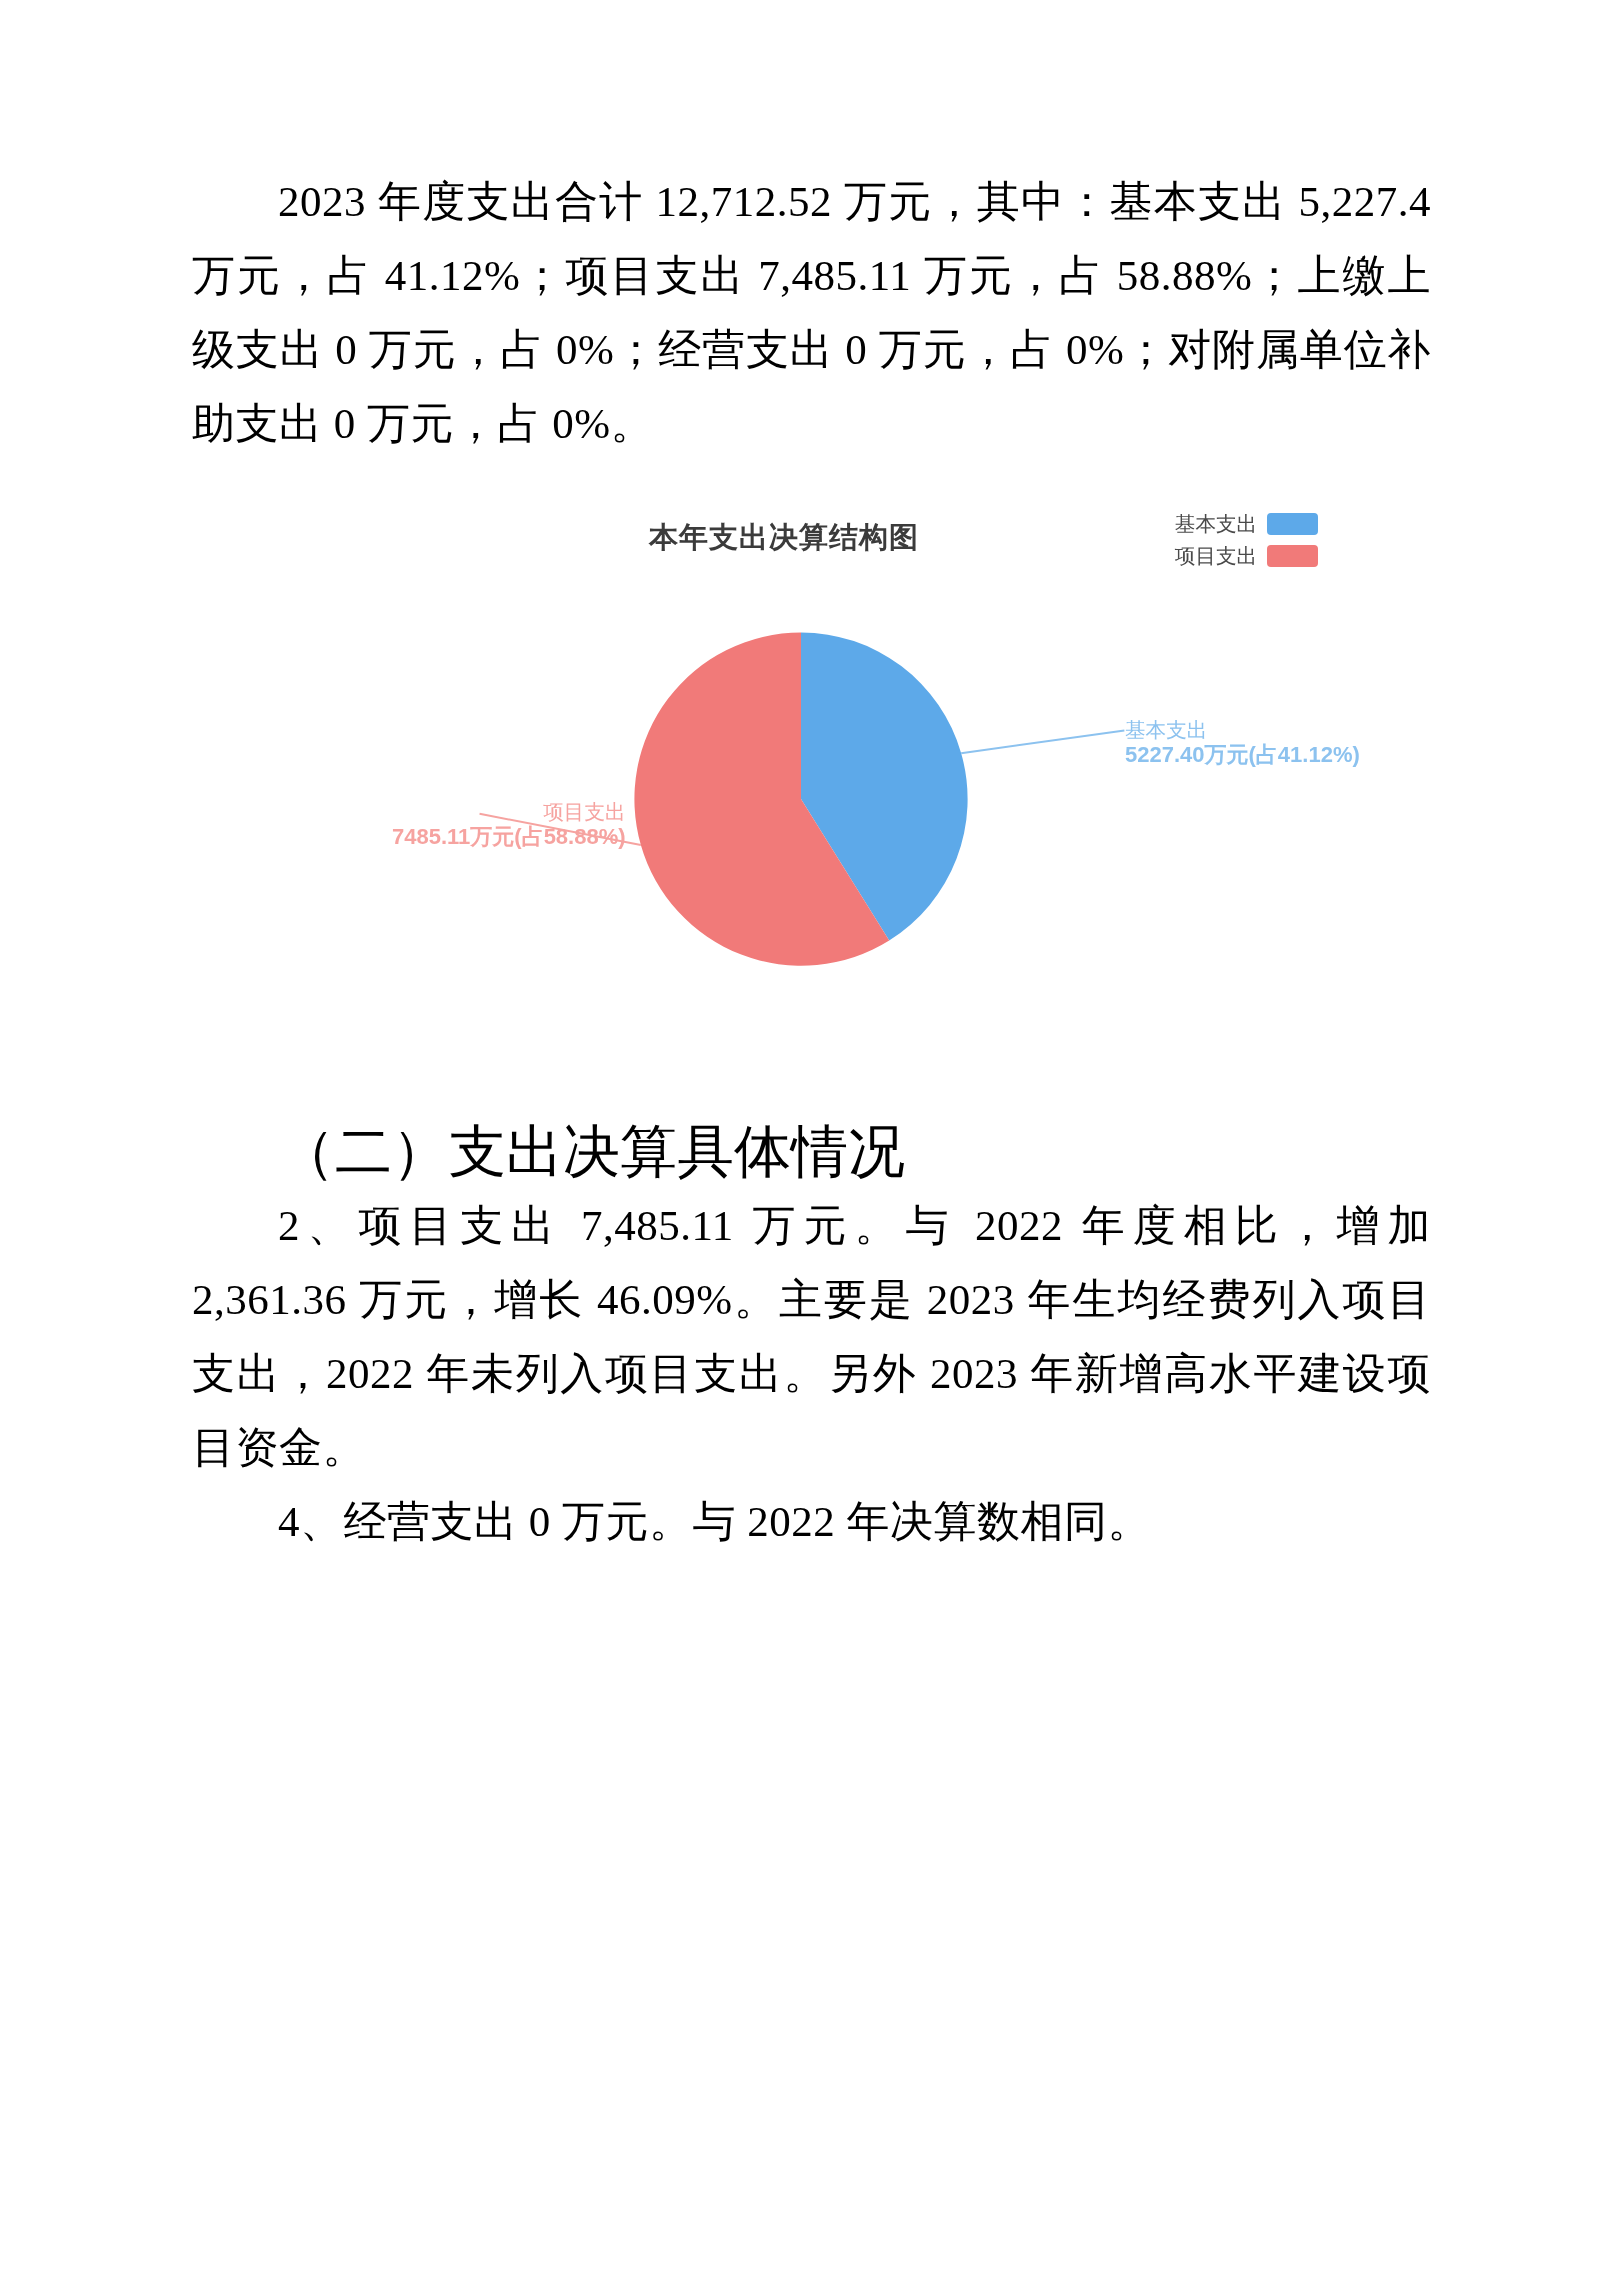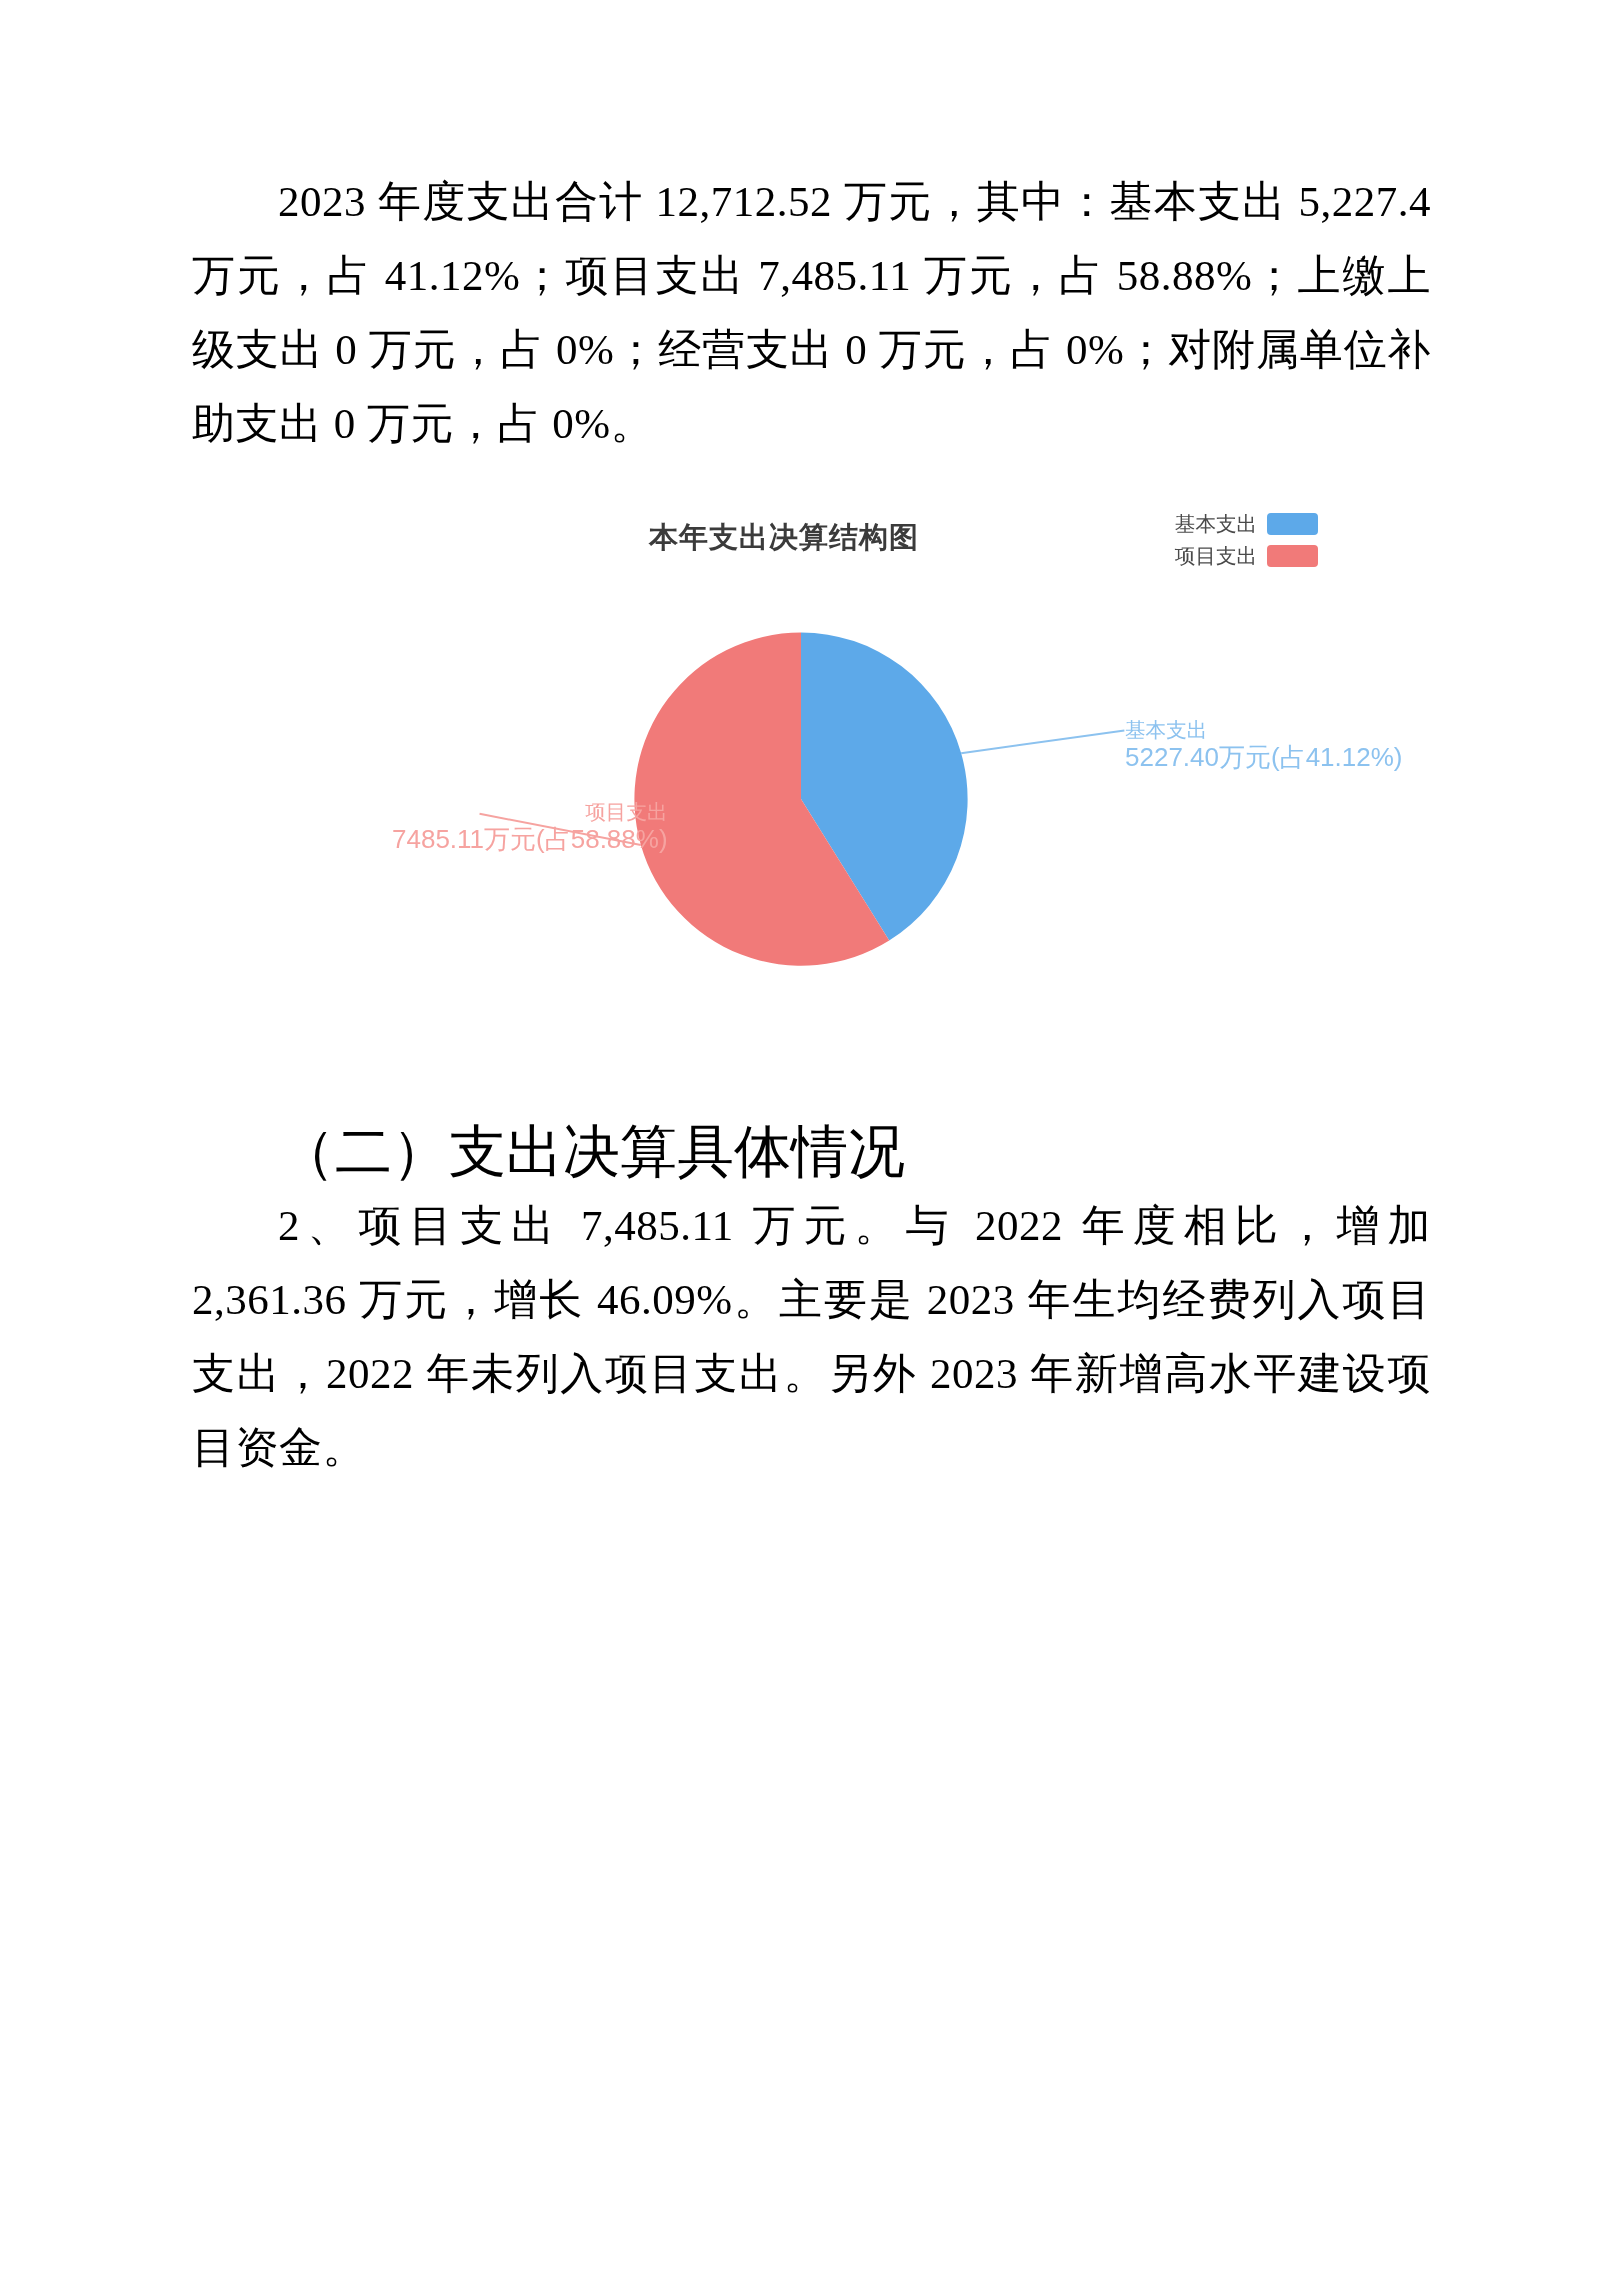--- a/index.html
+++ b/index.html
@@ -110,21 +110,21 @@
   .pie-svg {
     display: block;
   }
   .callout-text {
     position: absolute;
     font-family: "Liberation Sans", "DejaVu Sans", sans-serif;
     white-space: nowrap;
     line-height: 1.18;
   }
   .callout-text .l1 { font-size: 20.6px; display: block; }
-  .callout-text .l2 { font-size: 26px; display: block; }
+  .callout-text .l2 { font-size: 22px; display: block; font-weight: bold; }
   .callout-basic {
     left: 961px;
     top: 159px;
     color: #8cc2ef;
     text-align: left;
   }
   .callout-project {
     left: 228px;
     top: 241px;
     color: #f6a3a0;
@@ -173,16 +173,17 @@
       <div class="callout-text callout-project">
         <span class="l1">项目支出</span>
         <span class="l2">7485.11万元(占58.88%)</span>
       </div>
     </div>
   </div>
 
   <div class="body-block" style="top: 1115px;">
     <p class="heading-sub">（二）支出决算具体情况</p>
     <p class="para indent">2、项目支出 7,485.11 万元。与 2022 年度相比，增加 2,361.36 万元，增长 46.09%。主要是 2023 年生均经费列入项目支出，2022 年未列入项目支出。另外 2023 年新增高水平建设项目资金。</p>
+    <p class="para indent">4、经营支出 0 万元。与 2022 年决算数相同。</p>
   </div>
 
 </div>
 
 
 </body></html>

